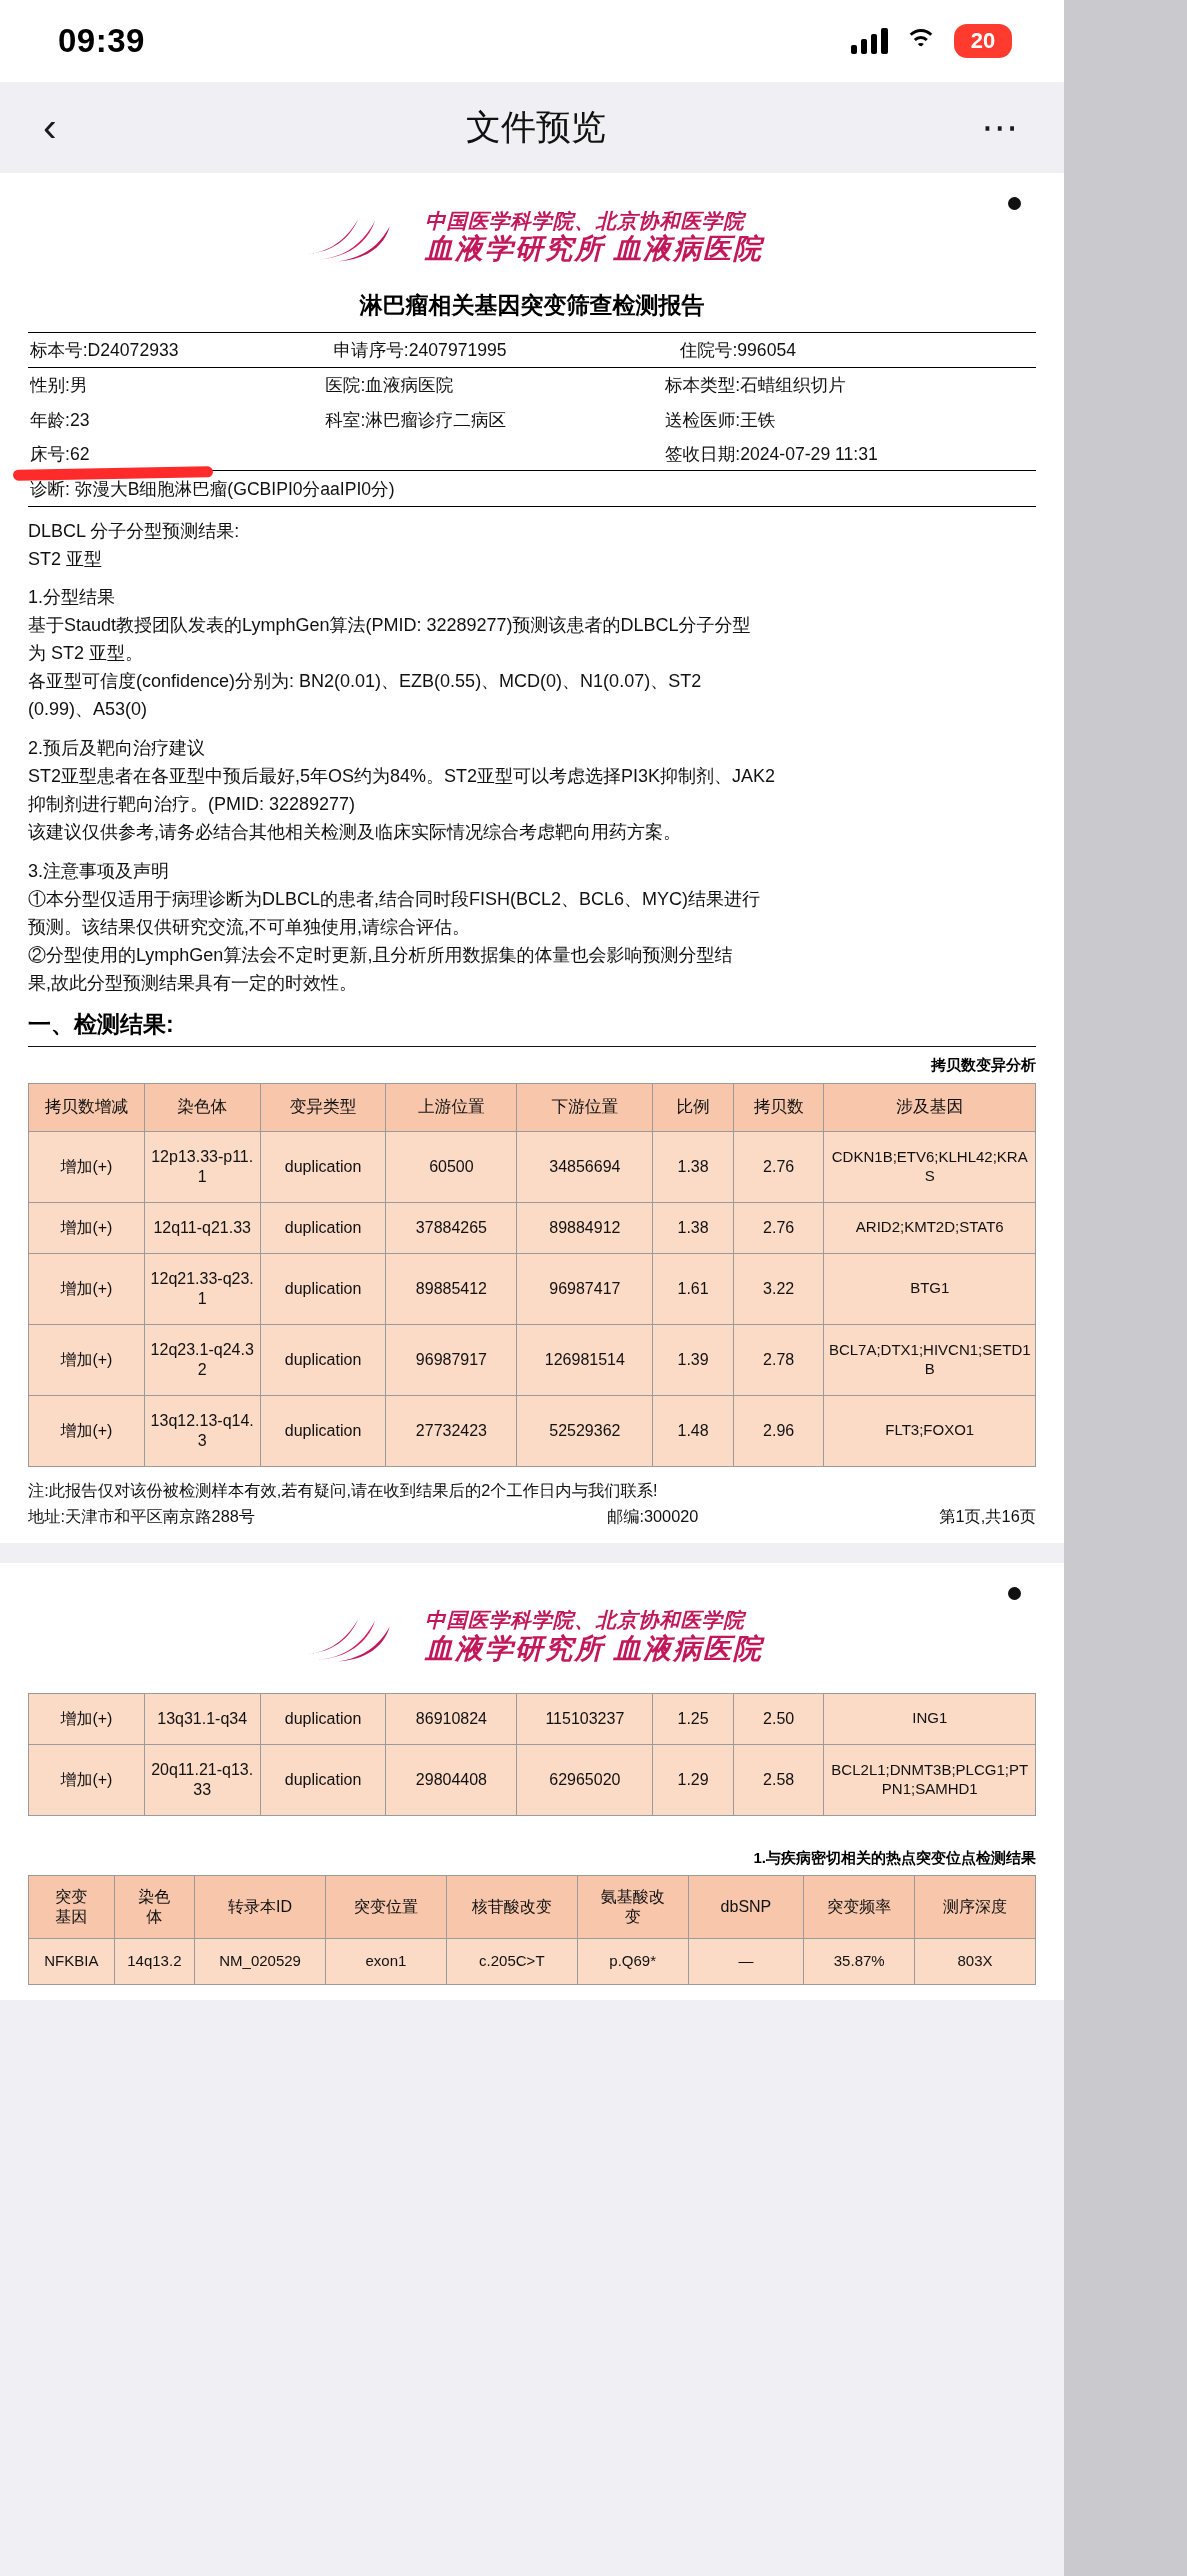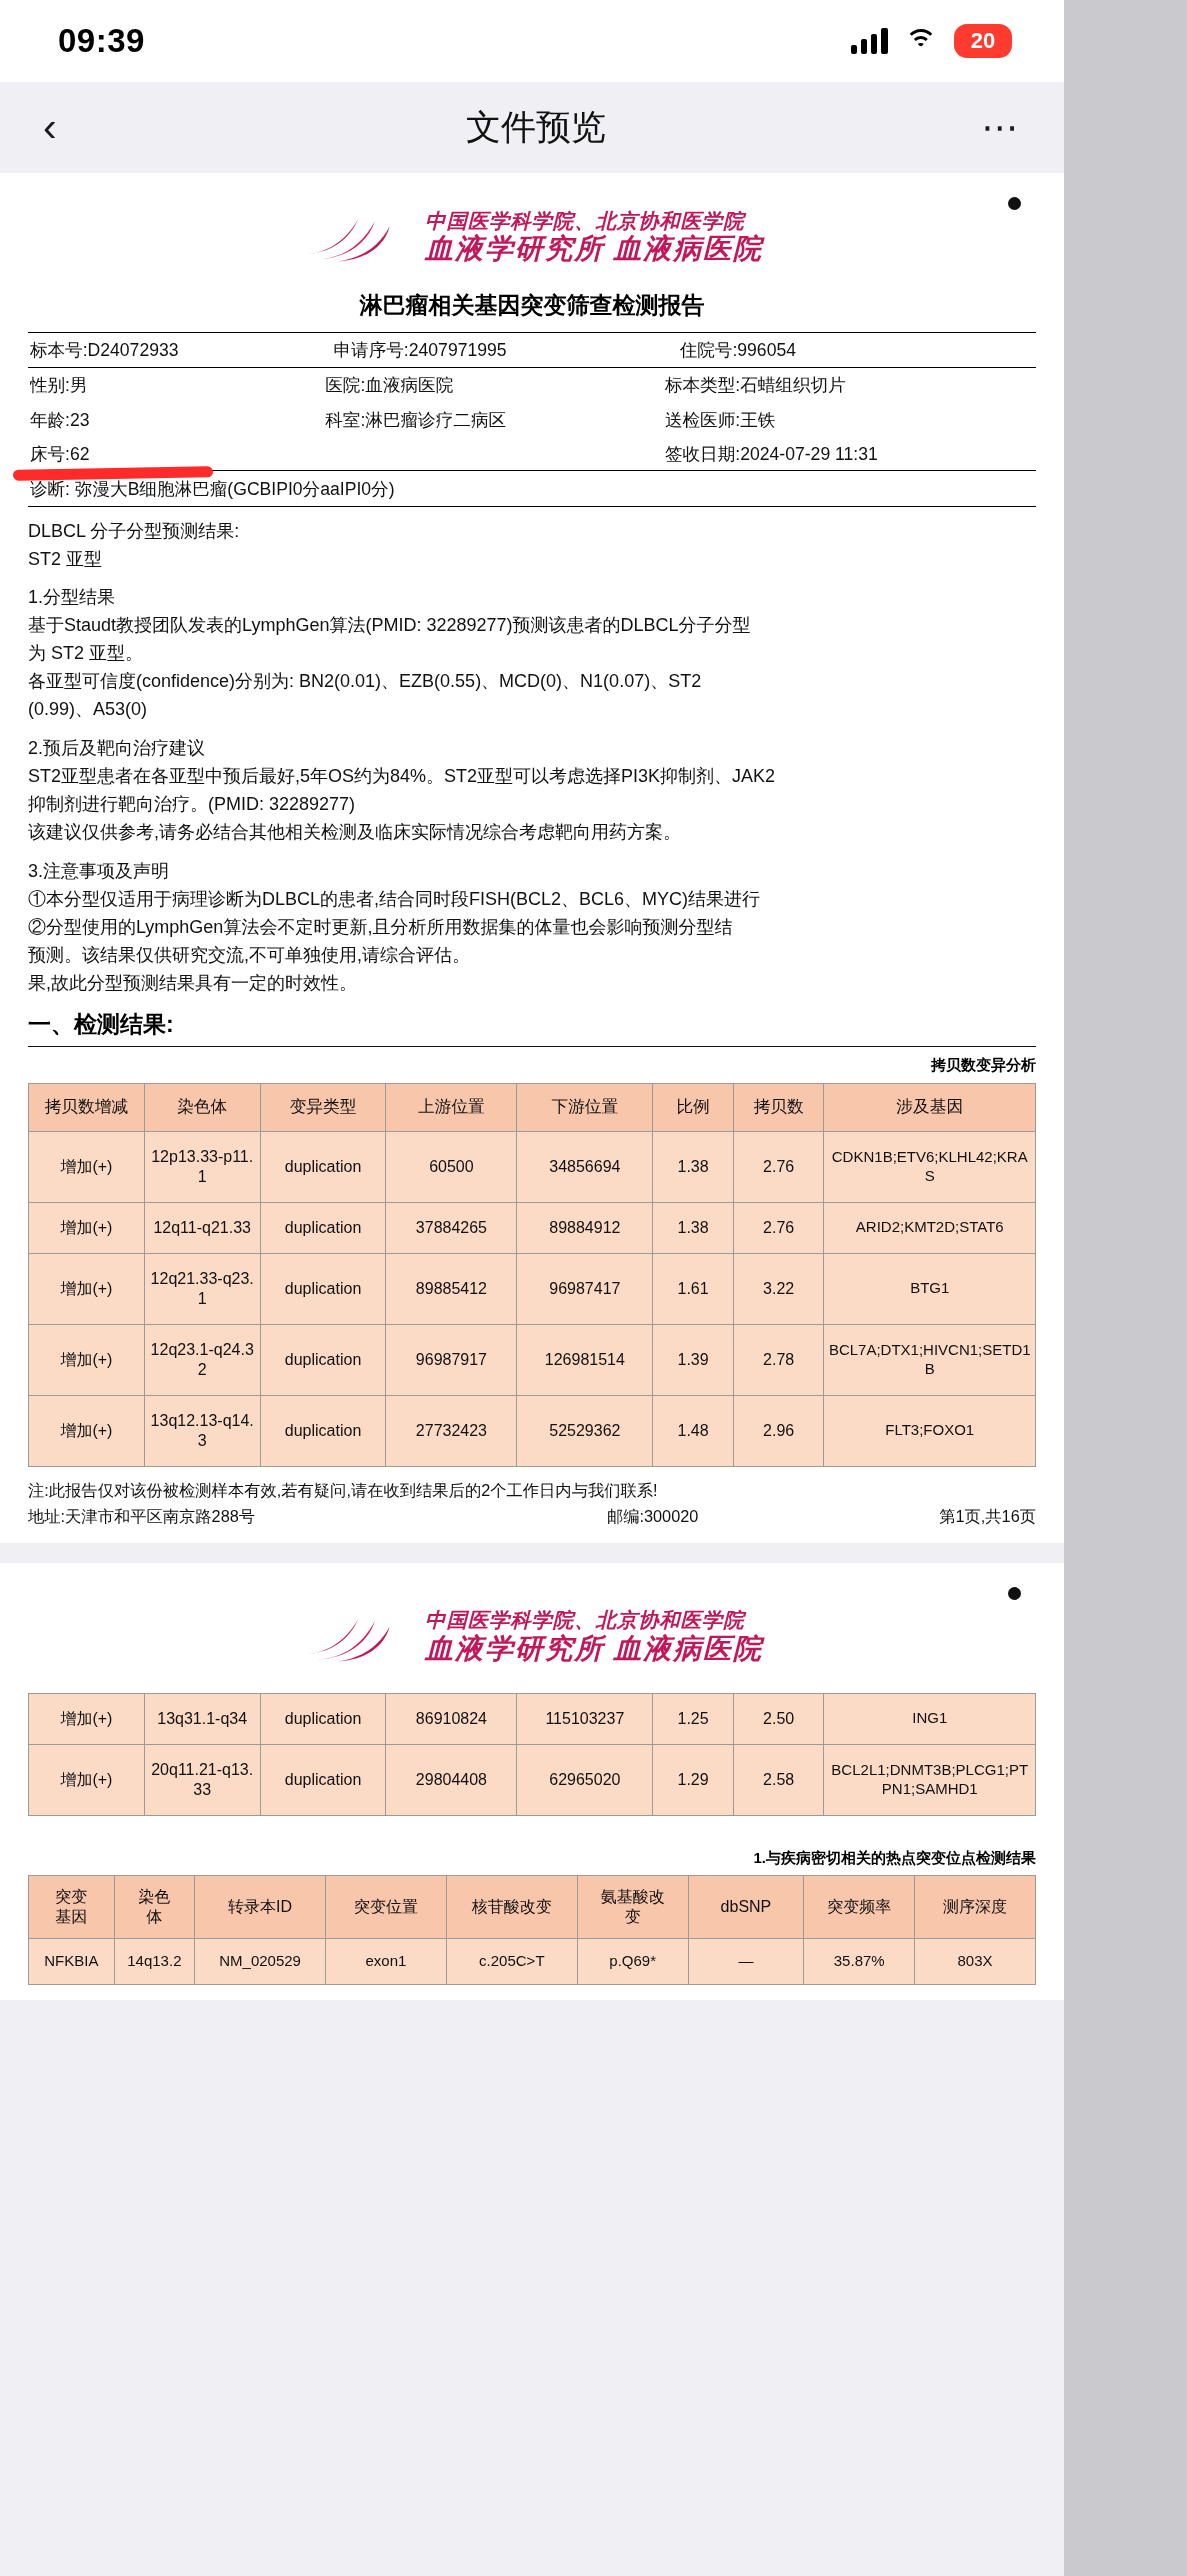--- a/index.html
+++ b/index.html
@@ -341,22 +341,22 @@
         <p>2.预后及靶向治疗建议</p>
         <p>ST2亚型患者在各亚型中预后最好,5年OS约为84%。ST2亚型可以考虑选择PI3K抑制剂、JAK2</p>
         <p>抑制剂进行靶向治疗。(PMID: 32289277)</p>
         <p>该建议仅供参考,请务必结合其他相关检测及临床实际情况综合考虑靶向用药方案。</p>
       </div>
 
       <div class="gap"></div>
       <div class="body-text">
         <p>3.注意事项及声明</p>
         <p>①本分型仅适用于病理诊断为DLBCL的患者,结合同时段FISH(BCL2、BCL6、MYC)结果进行</p>
+        <p>预测。该结果仅供研究交流,不可单独使用,请综合评估。</p>
         <p>②分型使用的LymphGen算法会不定时更新,且分析所用数据集的体量也会影响预测分型结</p>
-        <p>预测。该结果仅供研究交流,不可单独使用,请综合评估。</p>
         <p>果,故此分型预测结果具有一定的时效性。</p>
       </div>
 
       <div class="section-h">一、检测结果:</div>
 
       <div class="table-caption">拷贝数变异分析</div>
 
       <table class="rep">
         <colgroup>
           <col style="width:11.5%">

